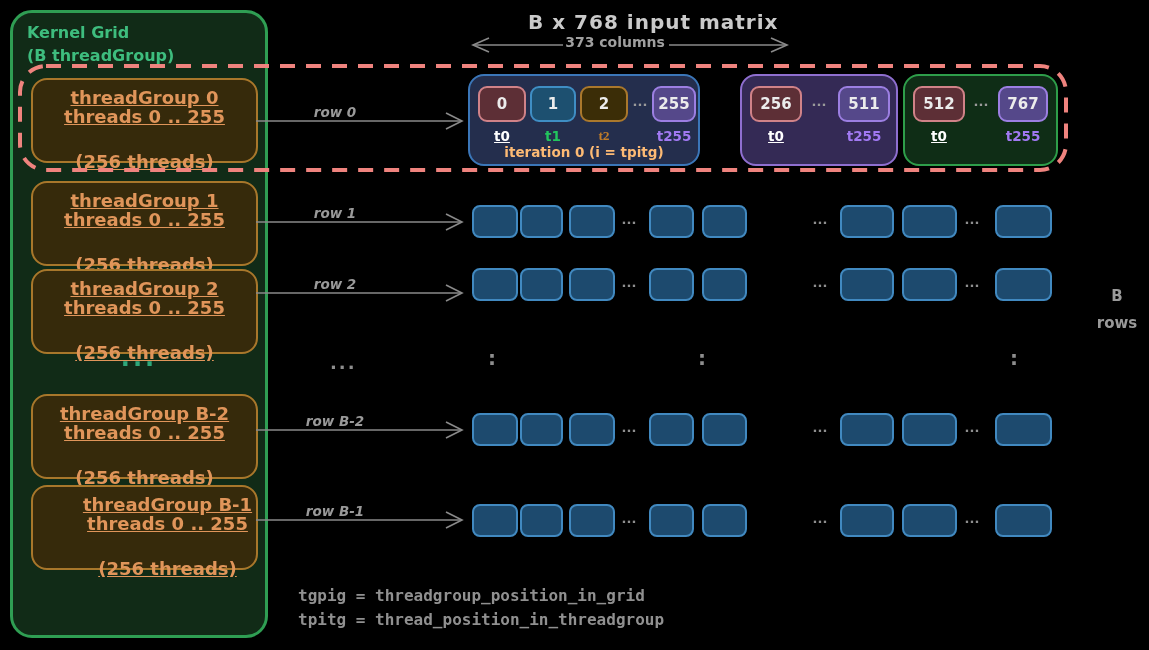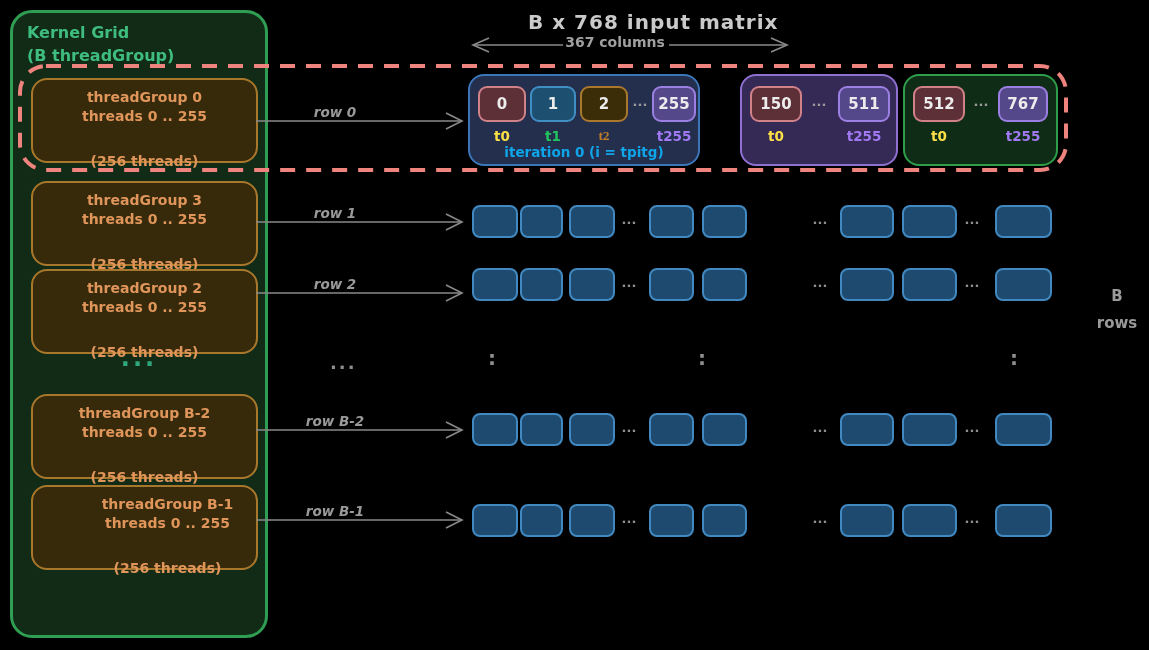--- a/index.html
+++ b/index.html
@@ -4,21 +4,21 @@
 <style>
   html,body{margin:0;padding:0;background:#000;}
   .stage{position:relative;width:1149px;height:650px;background:#000;overflow:hidden;
          font-family:"DejaVu Sans",sans-serif;}
   
   .panel{position:absolute;left:10px;top:10px;width:258px;height:628px;background:#112b17;
          border:3px solid #2f9e53;border-radius:22px;box-sizing:border-box;}
   .panel-title{position:absolute;left:14px;top:8px;color:#3ebd7e;font-size:16px;font-weight:bold;line-height:23px;}
   .tg{position:absolute;left:18px;width:227px;height:85px;background:#362a0b;border:2px solid #a8772b;
       border-radius:16px;box-sizing:border-box;color:#e0955a;text-align:center;font-weight:bold;
-      font-size:14px;padding-top:8px;line-height:19px;}
+      font-size:18px;padding-top:8px;line-height:19px;text-decoration:underline;}
   .tg .count{display:block;margin-top:26px;}
   .green-dots{position:absolute;left:0;width:100%;top:340px;text-align:center;color:#2ea87a;
               font-size:24px;font-weight:bold;letter-spacing:3px;line-height:10px;}
   
   .title{position:absolute;left:528px;top:10px;width:252px;color:#cacaca;
          font-size:20px;font-weight:bold;letter-spacing:1px;}
   .cols-label{position:absolute;left:500px;top:34px;width:230px;text-align:center;color:#a0a0a0;
               font-size:14px;font-weight:bold;}
   
   .iter{position:absolute;top:74px;height:92px;border:2px solid;border-radius:16px;box-sizing:border-box;}
@@ -26,23 +26,23 @@
   .iter-1{left:740px;width:158px;background:#342a55;border-color:#8f6fd0;}
   .iter-2{left:903px;width:155px;background:#0f2d16;border-color:#2e9e4a;}
   .icell{position:absolute;top:10px;height:36px;border:2px solid;border-radius:9px;box-sizing:border-box;
          display:flex;align-items:center;justify-content:center;color:#ececec;font-weight:bold;font-size:15px;}
   .v-red{background:#5d2f36;border-color:#d08288;}
   .v-blue{background:#1d5070;border-color:#3f8ec4;}
   .v-orange{background:#3b2d07;border-color:#aa782c;}
   .v-purple{background:#55488a;border-color:#9c7fe2;}
   .iter-dots{position:absolute;top:18px;text-align:center;color:#9a9a9a;font-weight:bold;font-size:13px;}
   .ilabel{position:absolute;top:52px;text-align:center;font-weight:bold;font-size:13.5px;}
-  .lc-red{color:#fde047;}.lc-blue{color:#22c55e;}.lc-orange{color:#c07c28;font-family:Liberation Serif, serif;}.lc-purple{color:#a179f2;}
+  .lc-red{color:#ffffff;text-decoration:underline;}.lc-blue{color:#22c55e;}.lc-orange{color:#c07c28;font-family:Liberation Serif, serif;}.lc-purple{color:#a179f2;}
   .icaption{position:absolute;bottom:4px;left:0;width:100%;text-align:center;font-size:13.5px;font-weight:bold;}
-  .cap-0{color:#0ea5e9;margin-top:8px;}.cap-1{color:#ab8df0;}.cap-2{color:#4dc47e;}
+  .cap-0{color:#fdba74;margin-top:8px;}.cap-1{color:#ab8df0;}.cap-2{color:#4dc47e;}
   
   .cellrow{position:absolute;left:0;width:1149px;height:34px;}
   .rcell{position:absolute;top:0;height:33px;background:#1d4a6e;border:2px solid #4189c0;
          border-radius:8px;box-sizing:border-box;}
   .rdots{position:absolute;top:7px;width:24px;text-align:center;color:#8e8e8e;font-weight:bold;font-size:13px;}
   
   .row-label{position:absolute;left:295px;width:80px;text-align:center;color:#9a9a9a;
              font-size:13.5px;font-weight:bold;font-style:italic;}
   .mid-dots{position:absolute;left:330px;top:352px;color:#8e8e8e;font-size:18px;font-weight:bold;letter-spacing:2px;}
   .vcolon{position:absolute;top:346px;width:12px;text-align:center;color:#8e8e8e;font-size:20px;font-weight:bold;}
@@ -63,21 +63,21 @@
       <div>Kernel Grid</div>
       <div>(B threadGroup)</div>
     </div>
 
     <div class="tg" style="top:65px;">
       <span>threadGroup 0</span><br>
       <span>threads 0 .. 255</span>
       <span class="count">(256 threads)</span>
     </div>
     <div class="tg" style="top:168px;">
-      <span>threadGroup 3</span><br>
+      <span>threadGroup 1</span><br>
       <span>threads 0 .. 255</span>
       <span class="count">(256 threads)</span>
     </div>
     <div class="tg" style="top:256px;">
       <span>threadGroup 2</span><br>
       <span>threads 0 .. 255</span>
       <span class="count">(256 threads)</span>
     </div>
     <div class="green-dots">...</div>
     <div class="tg" style="top:381px;">
@@ -86,37 +86,37 @@
       <span class="count">(256 threads)</span>
     </div>
     <div class="tg" style="top:472px;padding-left:46px;">
       <span>threadGroup B-1</span><br>
       <span>threads 0 .. 255</span>
       <span class="count">(256 threads)</span>
     </div>
   </div>
 
   <div class="title">B x 768 input matrix</div>
-  <div class="cols-label">367 columns</div>
+  <div class="cols-label">373 columns</div>
 
   <div class="iter iter-0">
     <div class="icell v-red" style="left:8px;width:48px;">0</div>
     <div class="icell v-blue" style="left:60px;width:46px;">1</div>
     <div class="icell v-orange" style="left:110px;width:48px;">2</div>
     <div class="iter-dots" style="left:158px;width:24px;">...</div>
     <div class="icell v-purple" style="left:182px;width:44px;">255</div>
     <div class="ilabel lc-red" style="left:8px;width:48px;">t0</div>
     <div class="ilabel lc-blue" style="left:60px;width:46px;">t1</div>
     <div class="ilabel lc-orange" style="left:110px;width:48px;">t2</div>
     <div class="ilabel lc-purple" style="left:180px;width:48px;">t255</div>
     <div class="icaption cap-0">iteration 0 (i = tpitg)</div>
   </div>
 
   <div class="iter iter-1">
-    <div class="icell v-red" style="left:8px;width:52px;">150</div>
+    <div class="icell v-red" style="left:8px;width:52px;">256</div>
     <div class="iter-dots" style="left:62px;width:30px;">...</div>
     <div class="icell v-purple" style="left:96px;width:52px;">511</div>
     <div class="ilabel lc-red" style="left:8px;width:52px;">t0</div>
     <div class="ilabel lc-purple" style="left:96px;width:52px;">t255</div>
   </div>
 
   <div class="iter iter-2">
     <div class="icell v-red" style="left:8px;width:52px;">512</div>
     <div class="iter-dots" style="left:62px;width:28px;">...</div>
     <div class="icell v-purple" style="left:93px;width:50px;">767</div>
@@ -189,20 +189,24 @@
   <div class="mid-dots">...</div>
   <div class="vcolon" style="left:486px;">:</div>
   <div class="vcolon" style="left:696px;">:</div>
   <div class="vcolon" style="left:1008px;">:</div>
 
   <div class="brows">
     <span>B</span>
     <span>rows</span>
   </div>
 
+  <div class="legend">
+    <div>tgpig = threadgroup_position_in_grid</div>
+    <div>tpitg = thread_position_in_threadgroup</div>
+  </div>
 
   <svg class="overlay" width="1149" height="650">
     <g stroke="#8a8a8a" stroke-width="1.6" fill="none">
       <g>
           <line x1="256" y1="121" x2="462" y2="121"></line>
           <polyline points="446,113 462,121 446,129"></polyline>
         </g>
       <g>
           <line x1="256" y1="222" x2="462" y2="222"></line>
           <polyline points="446,214 462,222 446,230"></polyline>

